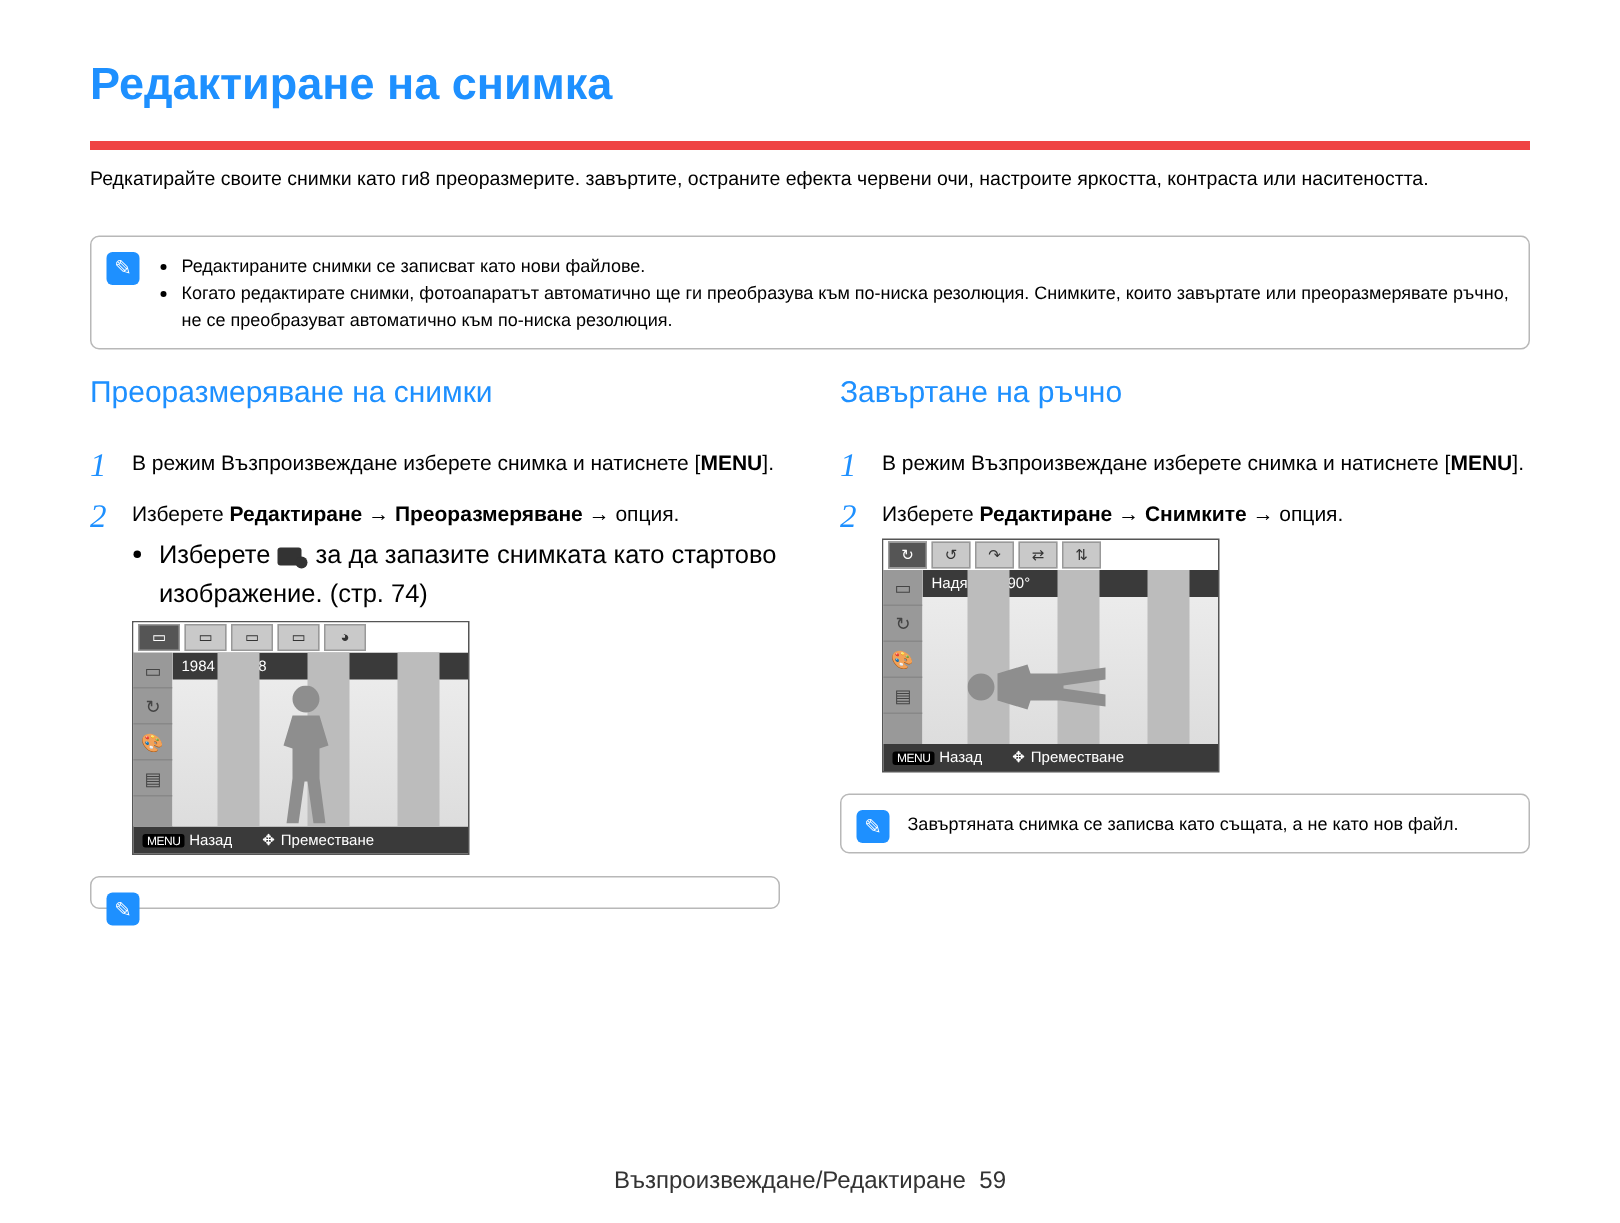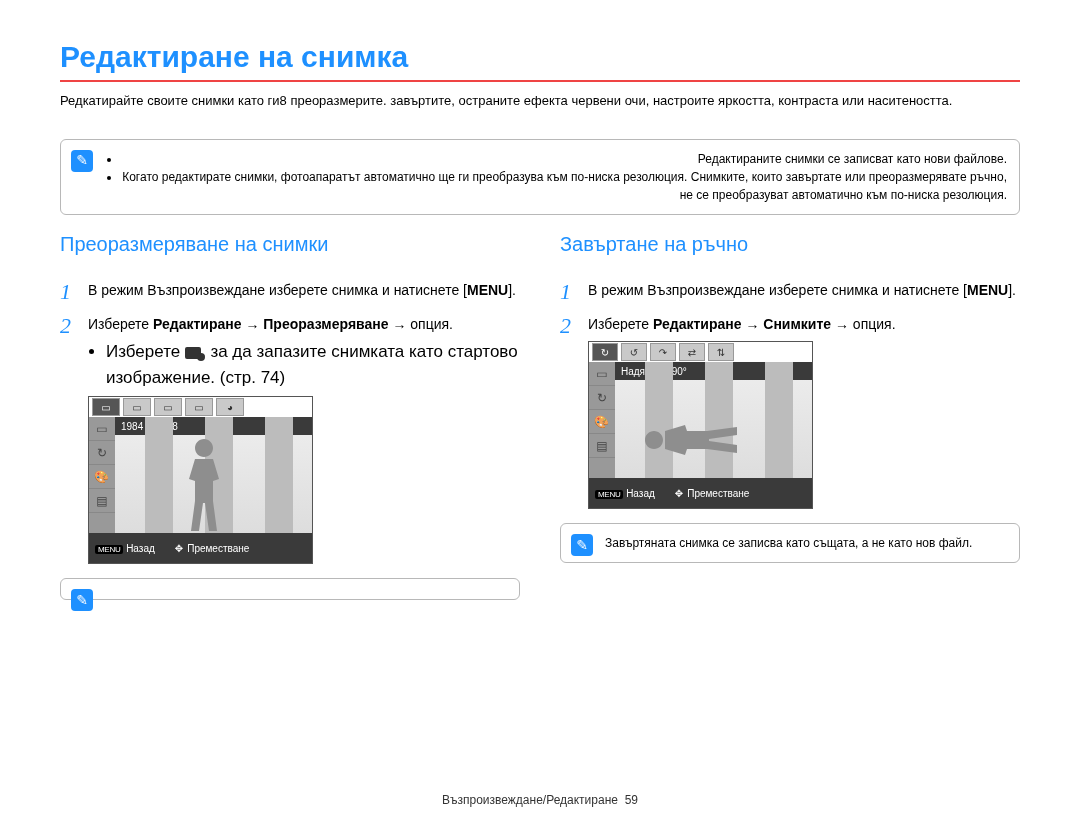--- a/index.html
+++ b/index.html
@@ -9,22 +9,22 @@
     color: #000000;
     width: 1080px;
     height: 815px;
     position: relative;
     padding: 40px 60px 20px 60px;
   }
   .page-title {
     color: #1e90ff;
     font-size: 30px;
     font-weight: bold;
-    padding-bottom: 6px;
-    border-bottom: 2px solid #ef4444;
+    padding-bottom: 20px;
+    border-bottom: 6px solid #ef4444;
     margin-bottom: 10px;
   }
   .intro {
     font-size: 13px;
     line-height: 1.45;
     margin-bottom: 28px;
   }
   .note-box {
     border: 1px solid #b8b8b8;
     border-radius: 6px;
@@ -41,21 +41,21 @@
     width: 22px;
     height: 22px;
     background: #1e90ff;
     border-radius: 4px;
     color: #fff;
     display: flex;
     align-items: center;
     justify-content: center;
     font-size: 14px;
   }
-  .note-box ul { list-style: disc; padding-left: 16px; text-align: right; }
+  .note-box ul { list-style: disc; padding-left: 16px; }
   .note-box .single { padding-left: 0; }
 
   .columns { display: flex; gap: 40px; }
   .col { flex: 1; }
 
   .section-title {
     color: #1e90ff;
     font-size: 20px;
     font-weight: 500;
     margin-bottom: 24px;
@@ -126,38 +126,38 @@
   }
   .cam .canvas .b1{ left:30px;} .cam .canvas .b2{ left:90px;} .cam .canvas .b3{ left:150px;}
   .silhouette{
     position:absolute; left:62px; top:22px; width:54px; height:92px;
   }
   .silhouette svg{ width:100%; height:100%; }
   .lying{
     position:absolute; left:30px; top:48px; width:120px; height:60px;
   }
   .cam .bottom-bar{
-    height:30px; background:#3a3a3a; color:#fff; font-size:10px;
+    height:18px; background:#3a3a3a; color:#fff; font-size:10px;
     display:flex; align-items:center; gap:20px; padding:0 6px;
   }
   .cam .bottom-bar .kb{
     background:#000; padding:0 3px; border-radius:2px; font-size:8px; letter-spacing:-0.3px;
   }
   .cam .bottom-bar .joy::before{
     content:"✥"; margin-right:4px;
   }
 
   
   .cam .top-strip.arrows span{ width:26px; }
 
   .col .note-box { margin-top: 14px; font-size: 12px; }
 
   .footer{
-    position:absolute; bottom:8px; left:0; right:0;
-    text-align:center; font-size:12px; color:#333;
+    position:absolute; bottom:18px; left:0; right:0;
+    text-align:center; font-size:16px; color:#333;
   }
 </style>
 </head>
 <body>
 
 <h1 class="page-title">Редактиране на снимка</h1>
 
 <p class="intro">Редкатирайте своите снимки като ги8 преоразмерите. завъртите, остраните ефекта червени очи, настроите яркостта, контраста или наситеността.</p>
 
 <div class="note-box">

